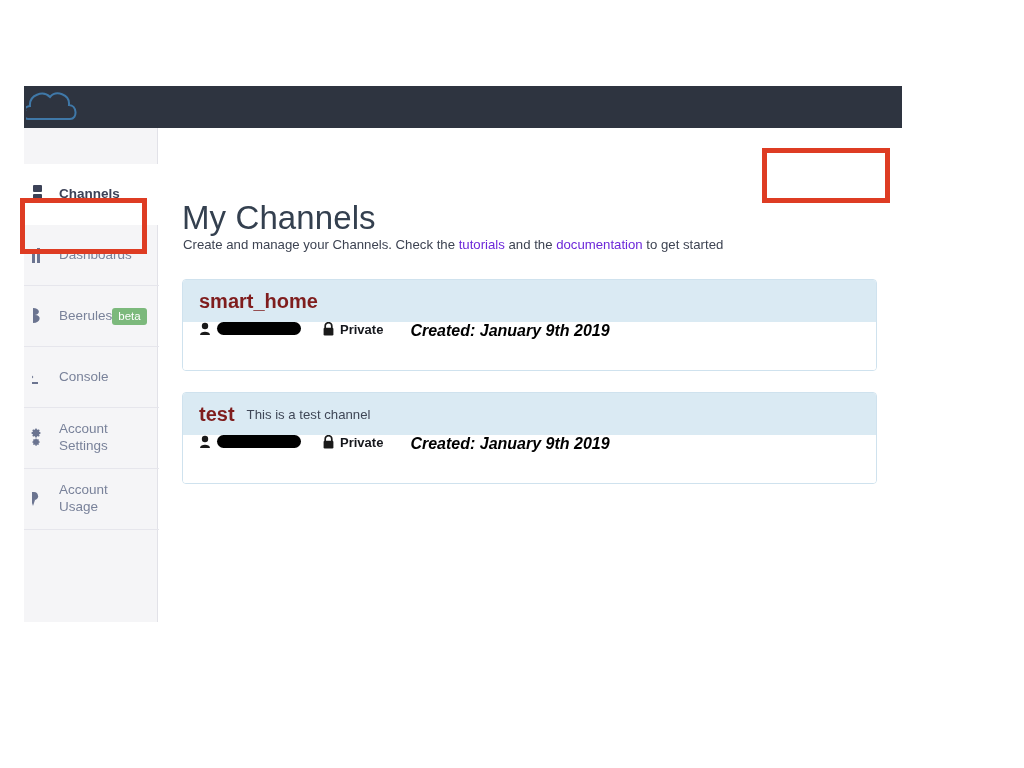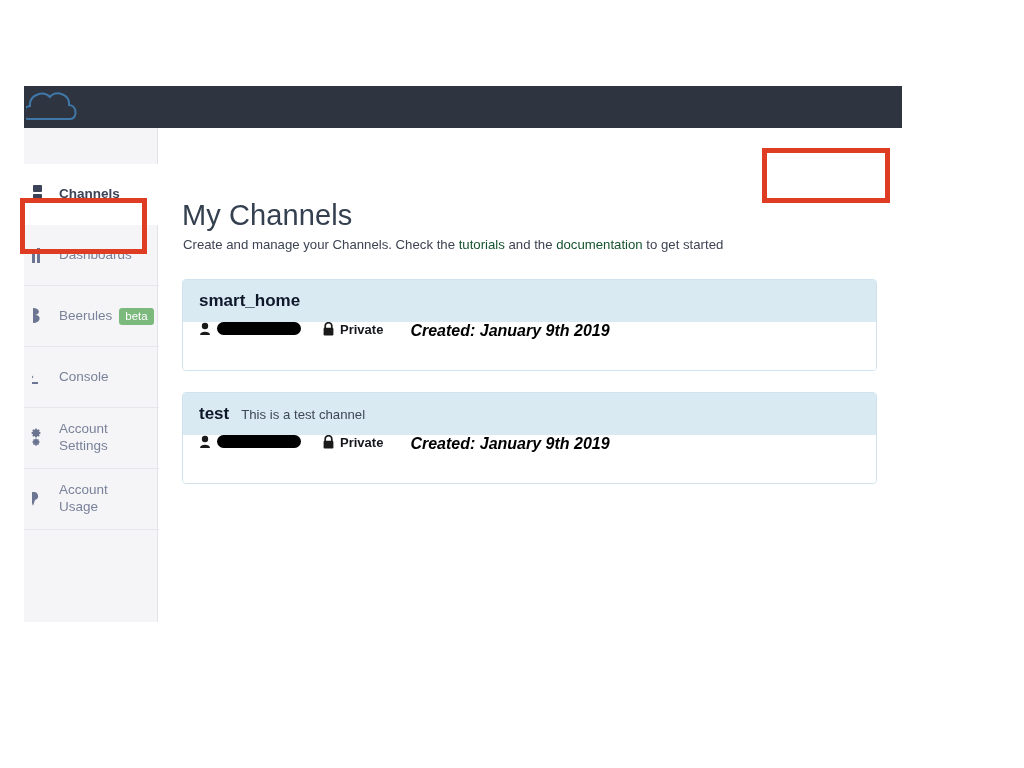--- a/index.html
+++ b/index.html
@@ -91,21 +91,20 @@
     justify-content: center;
     color: #6b7490;
   }
   .side-item.active .side-icon { color: #3c4257; }
   .side-label {
     line-height: 1.25;
     white-space: pre-line;
   }
   .beta-badge {
     display: inline-block;
-    margin-left: 7px;
     background: #7cb97c;
     color: #ffffff;
     font-size: 11.5px;
     font-weight: normal;
     border-radius: 3px;
     padding: 2px 6px 3px 6px;
     vertical-align: middle;
   }
 
   
@@ -115,37 +114,37 @@
     top: 42px;
     width: 743px;
     height: 494px;
     background: #ffffff;
   }
 
   #page-title {
     position: absolute;
     left: 23px;
     top: 71px;
-    font-size: 29px;
+    font-size: 33px;
     color: #34404f;
     font-weight: normal;
     letter-spacing: 0.1px;
     white-space: nowrap;
   }
 
   #page-subtitle {
     position: absolute;
     left: 24px;
     top: 109px;
     font-size: 13.2px;
     color: #3d4352;
     white-space: nowrap;
   }
   #page-subtitle a {
-    color: #14532d;
+    color: #6d28d9;
     text-decoration: none;
   }
 
   #create-new-button {
     position: absolute;
     left: 635px;
     top: 73px;
     width: 102px;
     height: 32px;
     background: #4a8fd0;
@@ -198,22 +197,22 @@
 
   .card-head {
     background: #daeaf3;
     height: 42px;
     display: flex;
     align-items: center;
     padding-left: 16px;
     box-sizing: border-box;
   }
   .card-title {
-    color: #0f172a;
-    font-size: 17px;
+    color: #7f1d1d;
+    font-size: 20px;
     font-weight: bold;
     cursor: pointer;
   }
   .card-desc {
     color: #3f4756;
     font-size: 13.2px;
     margin-left: 12px;
   }
 
   .card-body {

